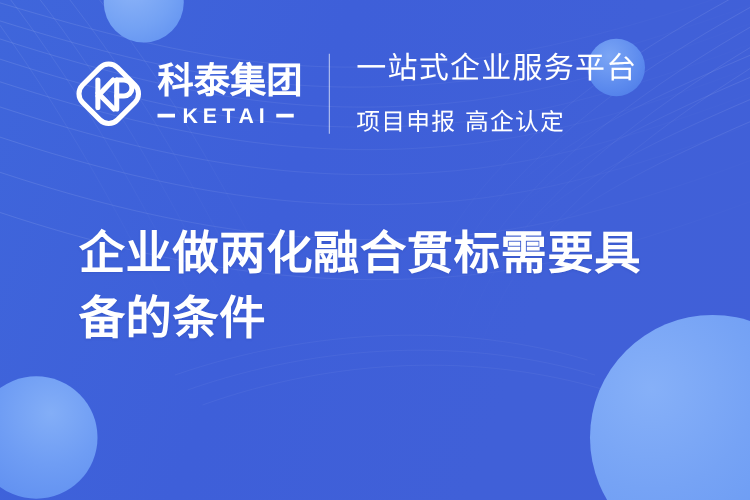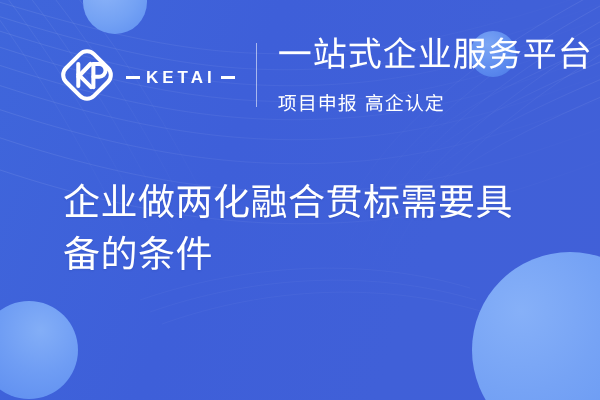--- a/index.html
+++ b/index.html
@@ -128,21 +128,21 @@
     margin: 0 21px 0 21px;
     flex: none;
   }
   .tagline {
     display: flex;
     flex-direction: column;
     justify-content: center;
   }
   .tagline-main {
     color: #ffffff;
-    font-size: 34px;
+    font-size: 24px;
     line-height: 1.08;
     letter-spacing: 1px;
     white-space: nowrap;
     font-family: "DejaVu Sans", "Liberation Sans", sans-serif;
   }
   .tagline-sub {
     color: #ffffff;
     font-size: 19px;
     line-height: 1.1;
     letter-spacing: 1px;
@@ -152,21 +152,21 @@
   }
 
   
   .headline {
     position: absolute;
     left: 63px;
     top: 152px;
     width: 478px;
     color: #ffffff;
     font-size: 37px;
-    font-weight: 400;
+    font-weight: 700;
     line-height: 1.42;
     letter-spacing: 0.5px;
     font-family: "DejaVu Sans", "Liberation Sans", sans-serif;
     text-shadow: 0 1px 2px rgba(30,56,140,.18);
   }
 </style>
 </head>
 <body>
 
 <div id="banner">
@@ -247,20 +247,21 @@
           <path d="M35,53 L56,31"></path>
           <path d="M35,49 L57,71"></path>
         </g>
         <g fill="none" stroke="#ffffff" stroke-width="7" stroke-linecap="round" stroke-linejoin="round">
           <path d="M61,31 L61,71"></path>
           <path d="M61,31 L71,31 A11,11 0 0 1 71,53 L61,53"></path>
         </g>
       </svg>
 
       <div class="logo-words">
+        <div class="logo-cn">科泰集团</div>
         <div class="logo-en-row">
           <span class="logo-en-bar"></span>
           <span class="logo-en">KETAI</span>
           <span class="logo-en-bar"></span>
         </div>
       </div>
     </div>
 
     <div class="divider"></div>
 

